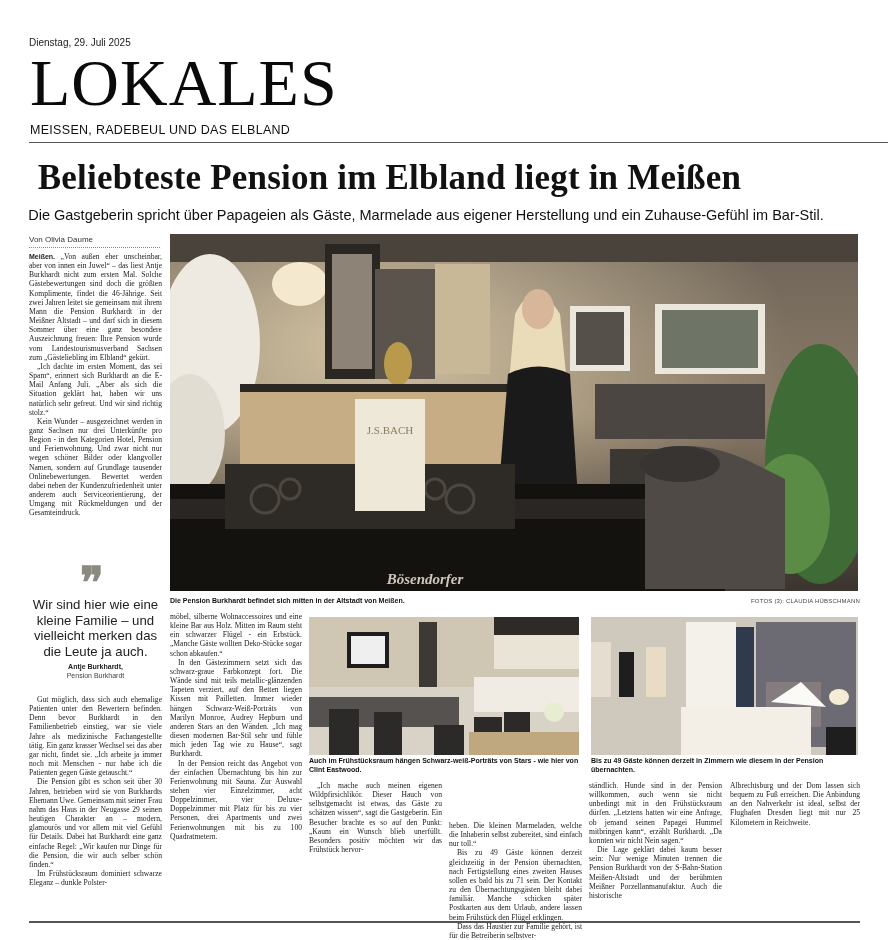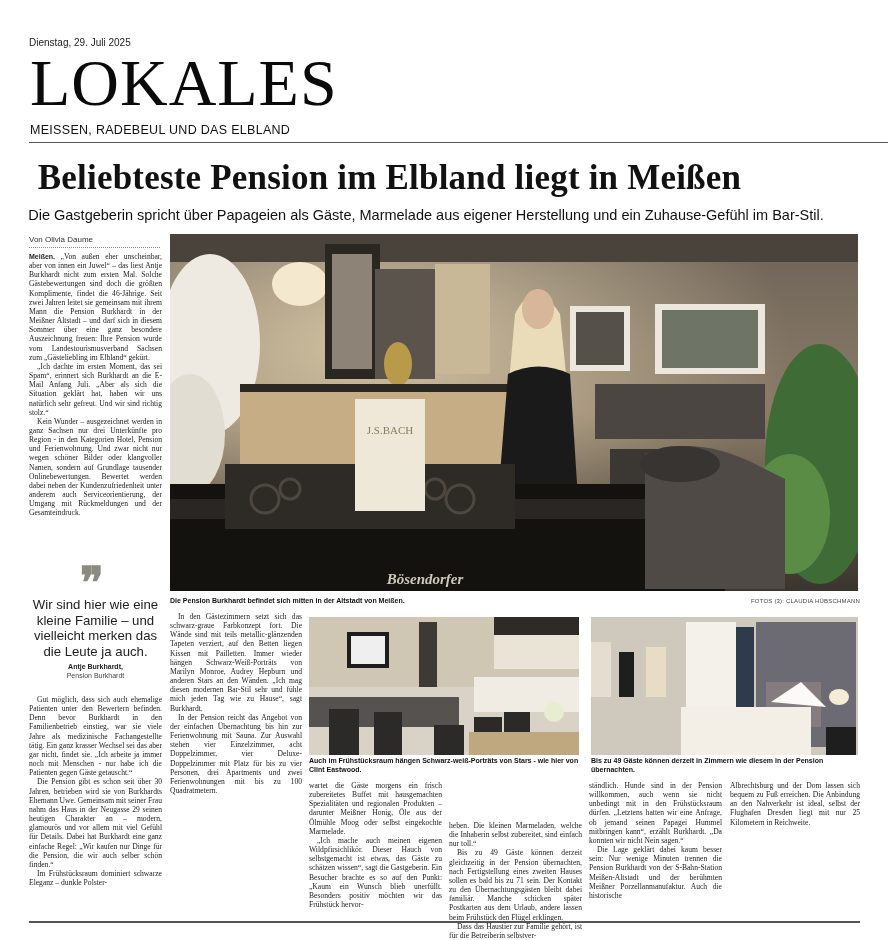--- a/index.html
+++ b/index.html
@@ -129,20 +129,21 @@
     <text x="255" y="350" text-anchor="middle" font-family="Liberation Serif, serif" font-style="italic" font-weight="bold" font-size="15" fill="#cfc7b8">Bösendorfer</text>
 
     <path d="M475 220 q50 -20 110 10 l30 15 v110 h-140 z" fill="#4f4a46"></path>
     <ellipse cx="510" cy="230" rx="40" ry="18" fill="#383431"></ellipse>
   </svg>
 </div>
 <div class="caption" style="left:170px; top:597px; width:480px;">Die Pension Burkhardt befindet sich mitten in der Altstadt von Meißen.</div>
 <div class="credit" style="left:725px; top:598px; width:135px; text-align:right;">FOTOS (3): CLAUDIA HÜBSCHMANN</div>
 
 <div class="col" style="left:170px; top:612px; width:132px;">
+  <p class="first">möbel, silberne Wohnaccessoires und eine kleine Bar aus Holz. Mitten im Raum steht ein schwarzer Flügel - ein Erbstück. „Manche Gäste wollten Deko-Stücke sogar schon abkaufen.“</p>
   <p>In den Gästezimmern setzt sich das schwarz-graue Farbkonzept fort. Die Wände sind mit teils metallic-glänzenden Tapeten verziert, auf den Betten liegen Kissen mit Pailletten. Immer wieder hängen Schwarz-Weiß-Porträts von Marilyn Monroe, Audrey Hepburn und anderen Stars an den Wänden. „Ich mag diesen modernen Bar-Stil sehr und fühle mich jeden Tag wie zu Hause“, sagt Burkhardt.</p>
   <p>In der Pension reicht das Angebot von der einfachen Übernachtung bis hin zur Ferienwohnung mit Sauna. Zur Auswahl stehen vier Einzelzimmer, acht Doppelzimmer, vier Deluxe-Doppelzimmer mit Platz für bis zu vier Personen, drei Apartments und zwei Ferienwohnungen mit bis zu 100 Quadratmetern.</p>
 </div>
 
 <div class="photo" style="left:309px; top:617px; width:270px; height:138px;">
   <svg width="270" height="138" viewBox="0 0 270 138">
     <rect width="270" height="138" fill="#d9d3c7"></rect>
     <rect x="0" y="0" width="270" height="70" fill="#cfc6b4"></rect>
     <rect x="38" y="15" width="42" height="36" fill="#1d1d1d"></rect>
     <rect x="42" y="19" width="34" height="28" fill="#efefef"></rect>
@@ -174,21 +175,20 @@
     <rect x="175" y="65" width="55" height="45" fill="#857c80"></rect>
     <rect x="90" y="90" width="130" height="48" fill="#f3efe7"></rect>
     <path d="M180 85 l30 -20 l25 25 z" fill="#fbfaf6"></path>
     <rect x="235" y="110" width="30" height="28" fill="#1e1e1e"></rect>
     <ellipse cx="248" cy="80" rx="10" ry="8" fill="#f5ecd5"></ellipse>
   </svg>
 </div>
 <div class="caption" style="left:591px; top:757px; width:262px;">Bis zu 49 Gäste können derzeit in Zimmern wie diesem in der Pension übernachten.</div>
 
 <div class="col" style="left:309px; top:781px; width:133px;">
-  <p class="first">wartet die Gäste morgens ein frisch zubereitetes Buffet mit hausgemachten Spezialitäten und regionalen Produkten – darunter Meißner Honig, Öle aus der Ölmühle Moog oder selbst eingekochte Marmelade.</p>
   <p>„Ich mache auch meinen eigenen Wildpfirsichlikör. Dieser Hauch von selbstgemacht ist etwas, das Gäste zu schätzen wissen“, sagt die Gastgeberin. Ein Besucher brachte es so auf den Punkt: „Kaum ein Wunsch blieb unerfüllt. Besonders positiv möchten wir das Frühstück hervor-</p>
 </div>
 
 <div class="col" style="left:449px; top:781px; width:133px;margin-top:40px;">
   <p class="first">heben. Die kleinen Marmeladen, welche die Inhaberin selbst zubereitet, sind einfach nur toll.“</p>
   <p>Bis zu 49 Gäste können derzeit gleichzeitig in der Pension übernachten, nach Fertigstellung eines zweiten Hauses sollen es bald bis zu 71 sein. Der Kontakt zu den Übernachtungsgästen bleibt dabei familiär. Manche schicken später Postkarten aus dem Urlaub, andere lassen beim Frühstück den Flügel erklingen.</p>
   <p>Dass das Haustier zur Familie gehört, ist für die Betreiberin selbstver-</p>
 </div>
 
 <div class="col" style="left:589px; top:781px; width:133px;">

